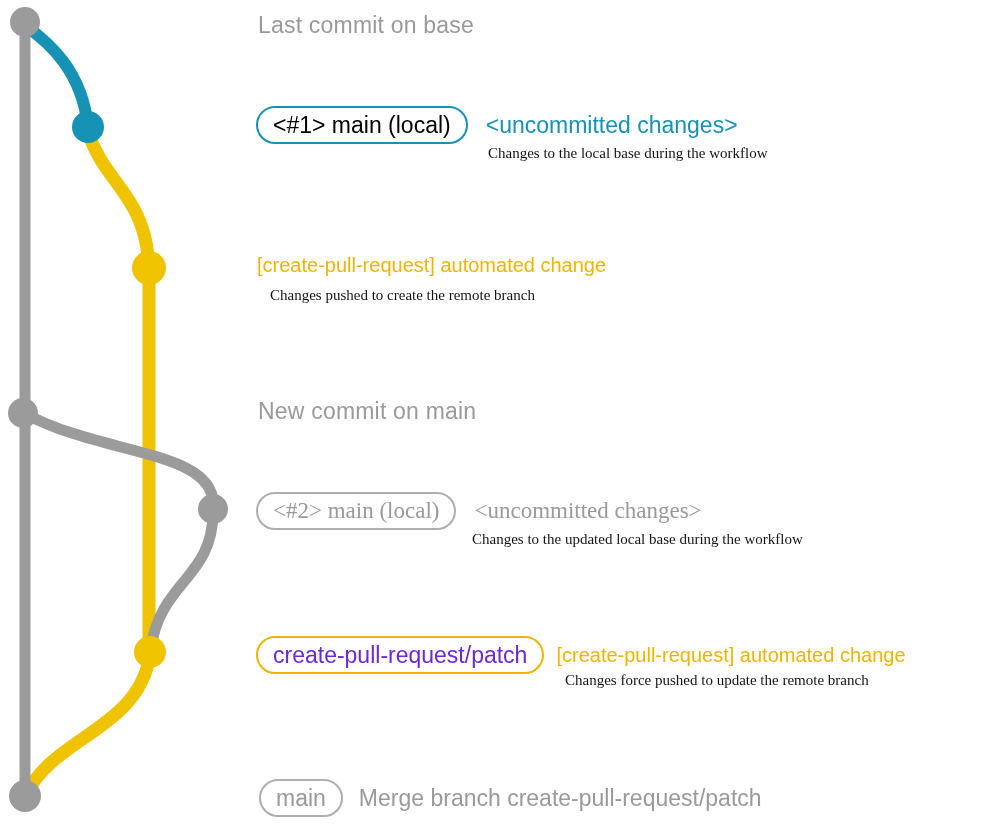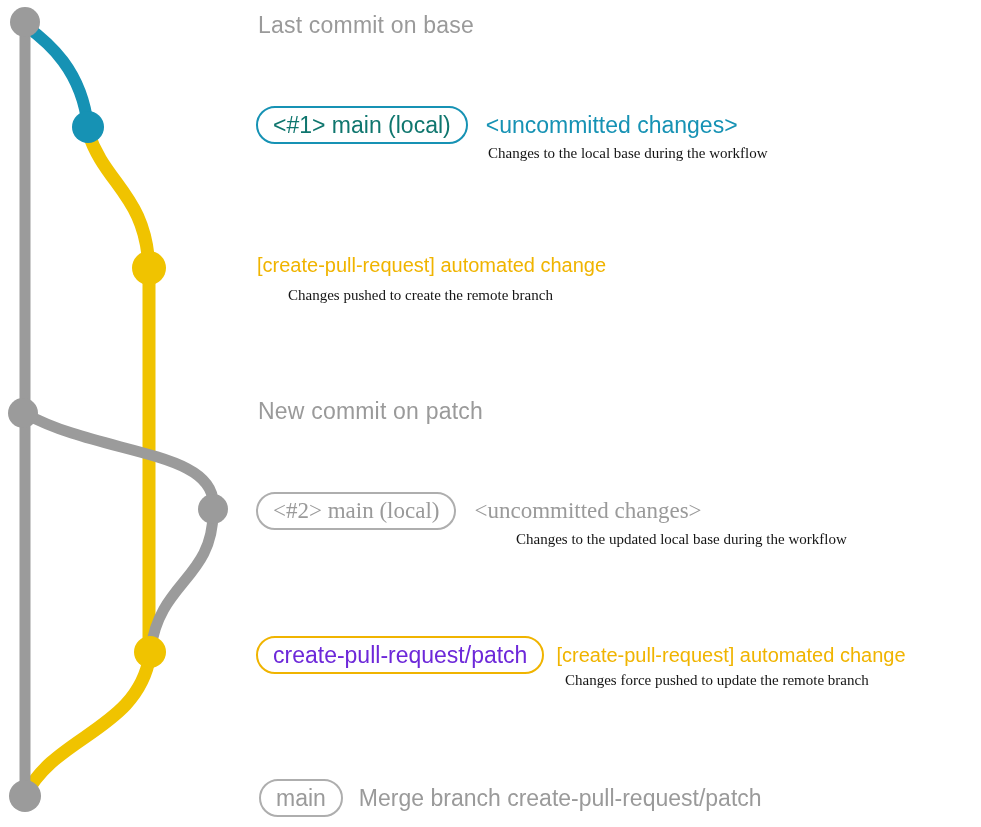--- a/index.html
+++ b/index.html
@@ -11,21 +11,21 @@
   .abs { position:absolute; }
   .gray-heading {
     font-size:23px; color:#9a9a9a; letter-spacing:0.2px; white-space:nowrap;
   }
   .branch-row { display:flex; align-items:center; white-space:nowrap; }
   .branch-box {
     display:inline-flex; align-items:center; justify-content:center;
     border-radius:19px; border:2px solid; padding:3px 15px;
     font-size:23px; line-height:28px; white-space:nowrap; background:#fff;
   }
-  .box-teal   { border-color:#1692b4; color:#0f766e; }
+  .box-teal   { border-color:#1692b4; color:#000000; }
   .box-gray   { border-color:#aeaeae; color:#9a9a9a; }
   .box-yellow { border-color:#f0b400; color:#6d28d9; }
   .status-teal   { margin-left:18px; font-size:23px; color:#1692b4; }
   .status-gray   { margin-left:18px; font-size:23px; color:#9a9a9a; }
   .title-yellow  { font-size:20px; color:#f0b400; white-space:nowrap; }
   .title-yellow.after-box { margin-left:12px; }
   .merge-msg { margin-left:16px; font-size:23px; color:#9a9a9a; }
   .desc {
     font-family:"Liberation Serif", serif;
     font-size:15px; color:#141414; white-space:nowrap;
@@ -61,29 +61,29 @@
 
   <div class="abs gray-heading" style="left:258px; top:12px;">Last commit on base</div>
 
   <div class="abs branch-row" style="left:256px; top:106px;">
     <span class="branch-box box-teal">&lt;#1&gt; main (local)</span>
     <span class="status-teal">&lt;uncommitted changes&gt;</span>
   </div>
   <div class="abs desc" style="left:488px; top:145px;">Changes to the local base during the workflow</div>
 
   <div class="abs title-yellow" style="left:257px; top:254px;">[create-pull-request] automated change</div>
-  <div class="abs desc" style="left:288px; top:287px;">Changes pushed to create the remote branch</div>
+  <div class="abs desc" style="left:270px; top:287px;">Changes pushed to create the remote branch</div>
 
-  <div class="abs gray-heading" style="left:258px; top:398px;">New commit on patch</div>
+  <div class="abs gray-heading" style="left:258px; top:398px;">New commit on main</div>
 
   <div class="abs branch-row" style="left:256px; top:492px;font-family:Liberation Serif, serif;">
     <span class="branch-box box-gray">&lt;#2&gt; main (local)</span>
     <span class="status-gray">&lt;uncommitted changes&gt;</span>
   </div>
-  <div class="abs desc" style="left:516px; top:531px;">Changes to the updated local base during the workflow</div>
+  <div class="abs desc" style="left:472px; top:531px;">Changes to the updated local base during the workflow</div>
 
   <div class="abs branch-row" style="left:256px; top:636px;">
     <span class="branch-box box-yellow">create-pull-request/patch</span>
     <span class="title-yellow after-box">[create-pull-request] automated change</span>
   </div>
   <div class="abs branch-row" style="left:259px; top:779px;">
     <span class="branch-box box-gray">main</span>
     <span class="merge-msg">Merge branch create-pull-request/patch</span>
   </div>
 

